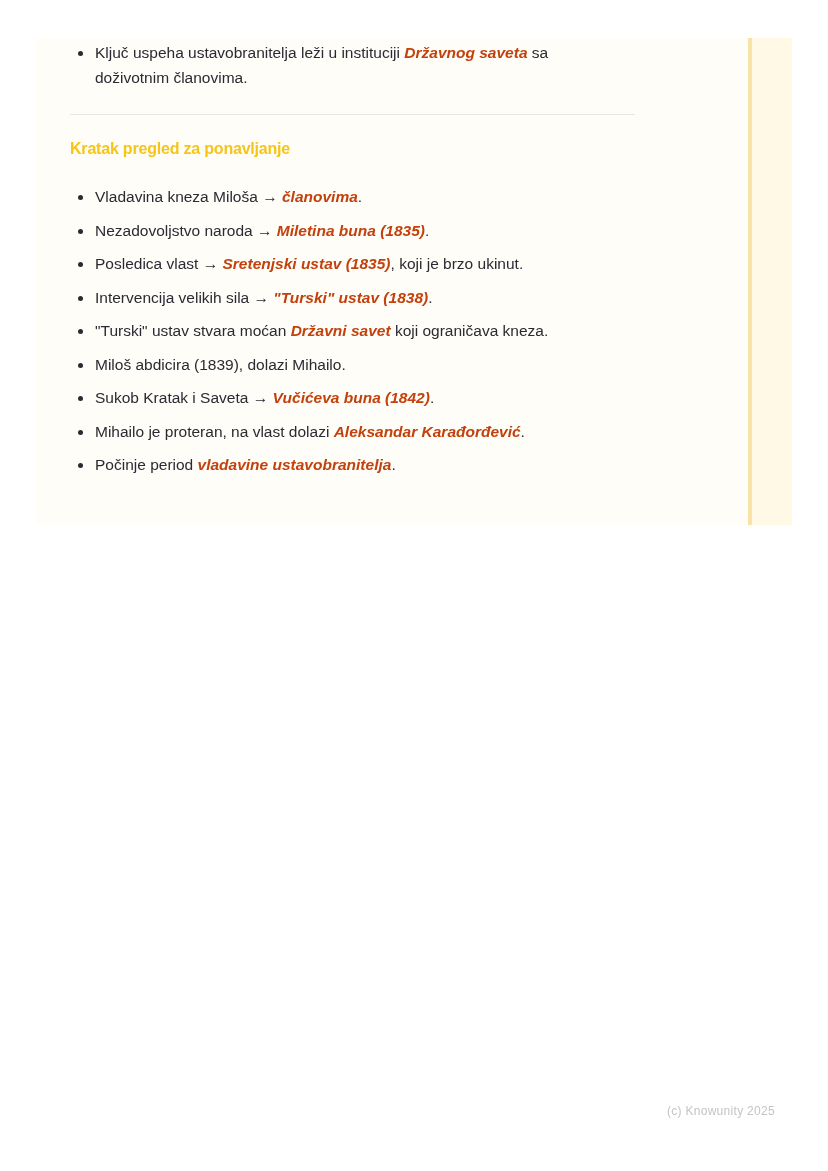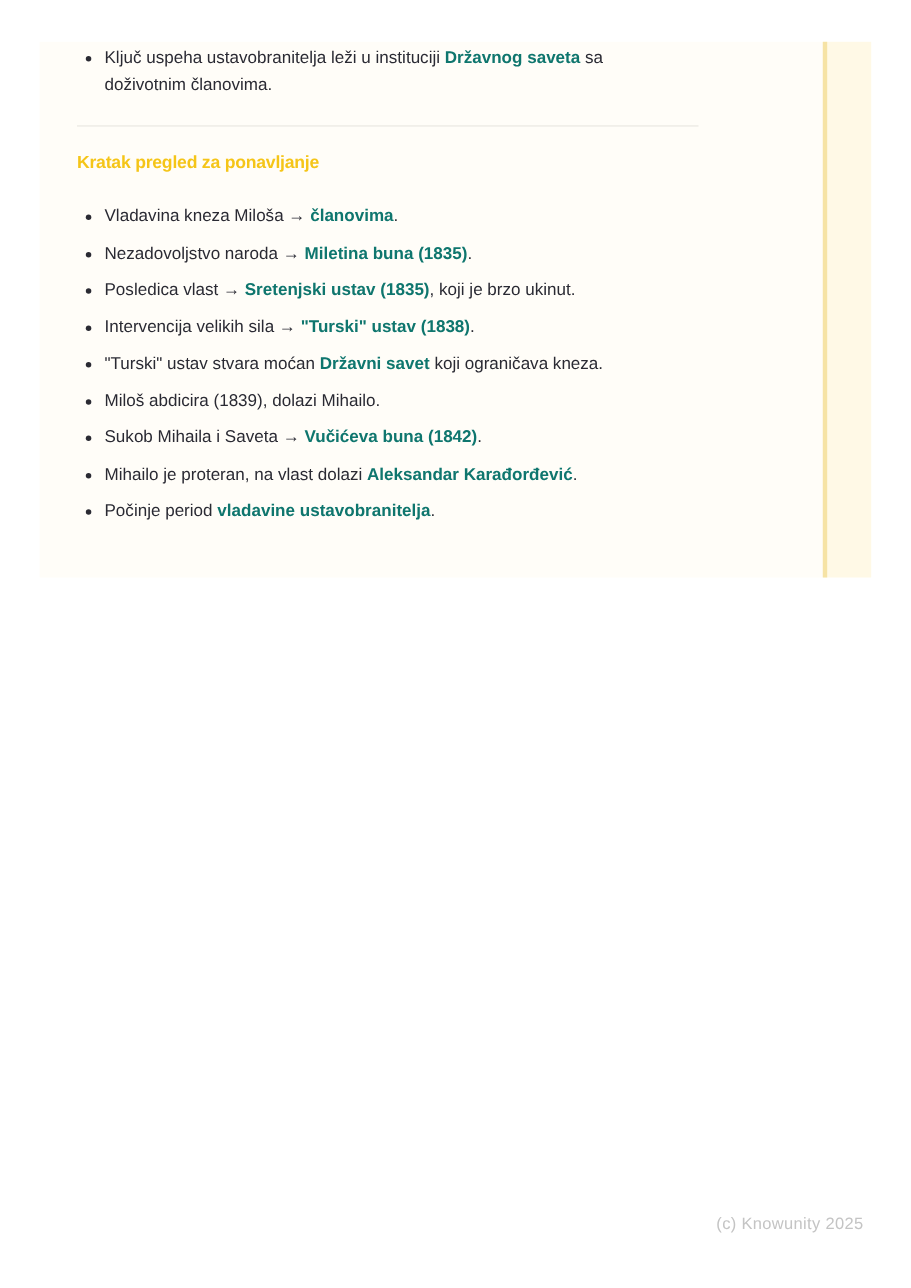--- a/index.html
+++ b/index.html
@@ -80,26 +80,26 @@
     }
     .summary-list {
       position: absolute;
       left: 0;
       top: 146px;
       width: 640px;
     }
     .summary-list li {
       margin-bottom: 8.5px;
     }
-    b { font-weight: bold; color: #0f766e; }
+    b { font-weight: bold; color: #c2410c; font-style: italic; }
     .footer {
       position: absolute;
-      right: 43px;
+      right: 53px;
       top: 1104px;
-      font-size: 15px;
+      font-size: 12px;
       color: #c4c4c4;
       letter-spacing: 0.3px;
     }
   </style>
 </head>
 <body>
 
 <div class="card">
   <ul class="list top-list">
     <li><span>Ključ uspeha ustavobranitelja leži u instituciji </span><b>Državnog saveta</b><span> sa doživotnim članovima.</span></li>
@@ -109,21 +109,21 @@
 
   <h2 class="section-title">Kratak pregled za ponavljanje</h2>
 
   <ul class="list summary-list">
     <li><span>Vladavina kneza Miloša → </span><b>članovima</b><span>.</span></li>
     <li><span>Nezadovoljstvo naroda → </span><b>Miletina buna (1835)</b><span>.</span></li>
     <li><span>Posledica vlast → </span><b>Sretenjski ustav (1835)</b><span>, koji je brzo ukinut.</span></li>
     <li><span>Intervencija velikih sila → </span><b>"Turski" ustav (1838)</b><span>.</span></li>
     <li><span>"Turski" ustav stvara moćan </span><b>Državni savet</b><span> koji ograničava kneza.</span></li>
     <li><span>Miloš abdicira (1839), dolazi Mihailo.</span><b></b><span></span></li>
-    <li><span>Sukob Mihaila i Saveta → </span><b>Vučićeva buna (1842)</b><span>.</span></li>
+    <li><span>Sukob Kratak i Saveta → </span><b>Vučićeva buna (1842)</b><span>.</span></li>
     <li><span>Mihailo je proteran, na vlast dolazi </span><b>Aleksandar Karađorđević</b><span>.</span></li>
     <li><span>Počinje period </span><b>vladavine ustavobranitelja</b><span>.</span></li>
   </ul>
 </div>
 
 <div class="side-panel"></div>
 
 <div class="footer">(c) Knowunity 2025</div>
 
 </body></html>

